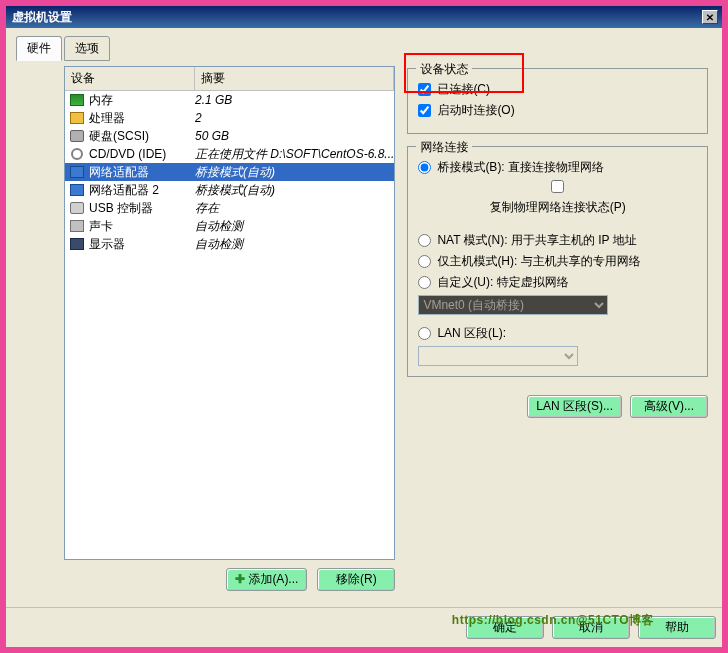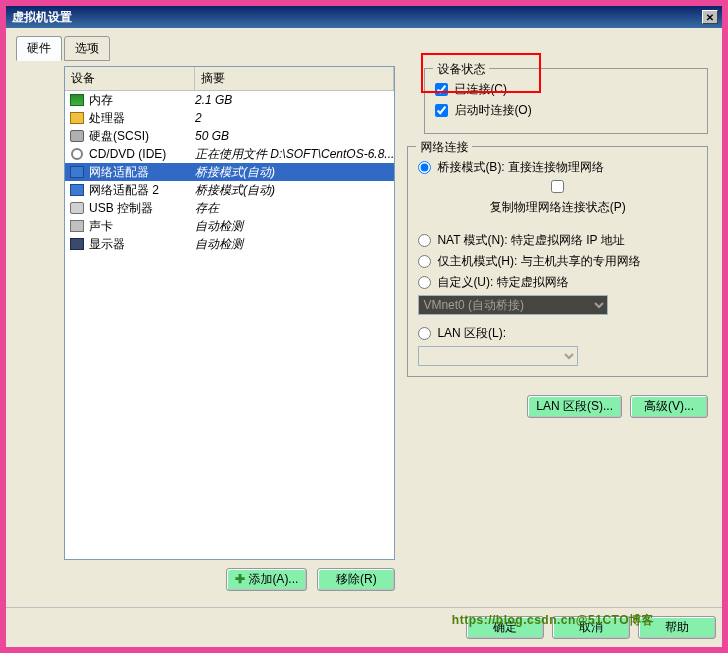--- a/index.html
+++ b/index.html
@@ -313,21 +313,21 @@
               </div>
             </div>
         </div>
         <div class="left-buttons">
           <button class="btn"><span class="ic-add">✚</span> <span>添加(A)...</span></button>
           <button class="btn">移除(R)</button>
         </div>
       </div>
 
       <div class="right-panel">
-        <div class="fieldset" style="position:relative;margin-left:17px;">
+        <div class="fieldset" style="position:relative;">
           <span class="legend">设备状态</span>
           <div class="hl-red" style="top:-16px;left:-4px;width:120px;height:40px;"></div>
           <label class="cb-row">
             <input type="checkbox" checked="" style="">
             <span>已连接(C)</span>
           </label>
           <label class="cb-row">
             <input type="checkbox" checked="" style="">
             <span>启动时连接(O)</span>
           </label>
@@ -339,21 +339,21 @@
             <input type="radio" name="net" checked="" style="">
             <span>桥接模式(B): 直接连接物理网络</span>
           </label>
           <label class="cb-row sub">
             <input type="checkbox" style="">
             <span>复制物理网络连接状态(P)</span>
           </label>
           <div style="height:8px;"></div>
           <label class="rb-row">
             <input type="radio" name="net" style="">
-            <span>NAT 模式(N): 特定虚拟网络 IP 地址</span>
+            <span>NAT 模式(N): 用于共享主机的 IP 地址</span>
           </label>
           <label class="rb-row">
             <input type="radio" name="net" style="">
             <span>仅主机模式(H): 与主机共享的专用网络</span>
           </label>
           <label class="rb-row">
             <input type="radio" name="net" style="">
             <span>自定义(U): 特定虚拟网络</span>
           </label>
           <div class="sub">

